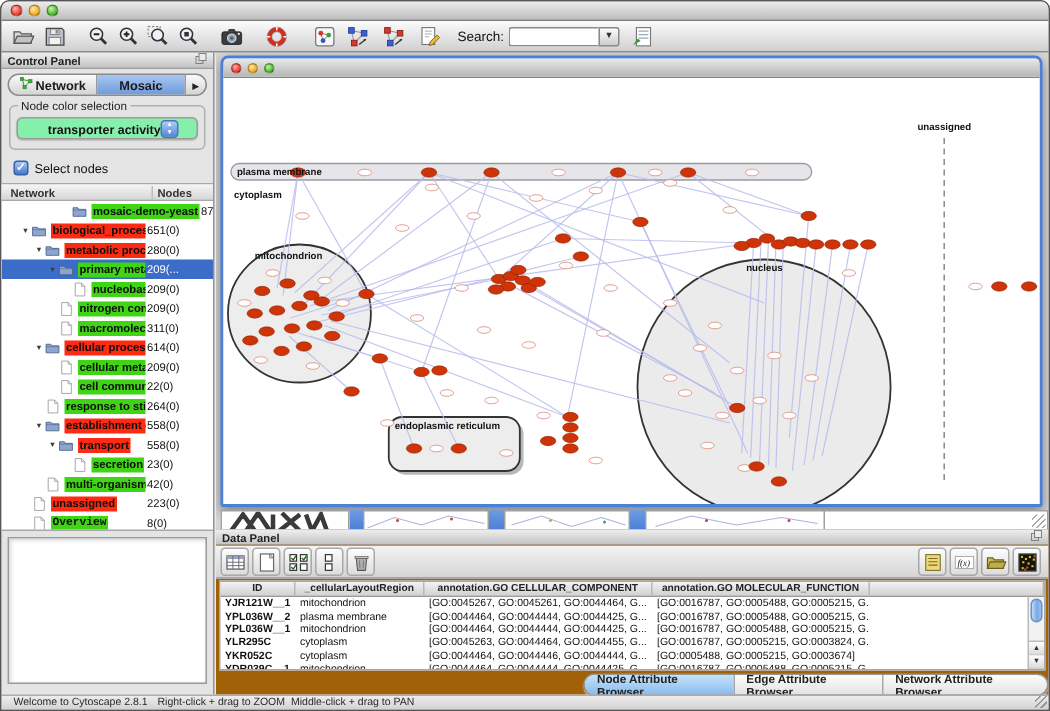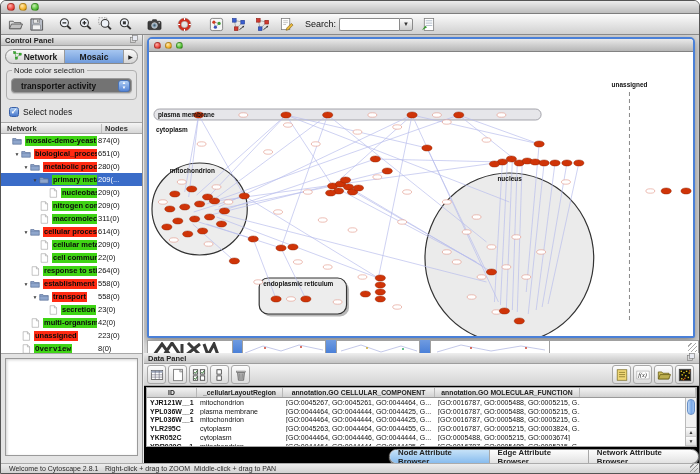--- a/index.html
+++ b/index.html
@@ -25,21 +25,21 @@
 .control-panel{position:absolute;top:34px;left:0;width:142px;bottom:10px;background:#e4e4e4;border-right:1px solid #949494;display:flex;flex-direction:column;z-index:20}
 .panel-head{height:11px;flex:none;background:linear-gradient(#efefef,#c3c3c3);border-bottom:1px solid #9e9e9e;display:flex;align-items:center;justify-content:space-between;padding:0 4px;font-size:7.5px;font-weight:bold;color:#222}
 .panel-head svg{width:8px;height:8px}
 .cp-tabs{display:flex;margin:3px 4px 2px;height:15px;flex:none;border:1px solid#8a8a8a;border-radius:8px;overflow:hidden;background:linear-gradient(#fafafa,#d4d4d4)}
 .cp-tab{flex:1;display:flex;align-items:center;justify-content:center;gap:2px;font-size:8.5px;font-weight:bold;color:#1b1b1b;border-right:1px solid #9a9a9a}
 .cp-tab svg{width:9px;height:9px}
 .cp-tab.active{background:linear-gradient(#a6c6f0,#6f9bdc)}
 .cp-tab-arrow{width:13px;display:flex;align-items:center;justify-content:center;font-size:6px;color:#222}
 .groupbox{margin:4px 5px 2px;border:1px solid #b0b0b0;border-radius:4px;padding:7px 4px 6px;position:relative;flex:none}
 .groupbox-title{position:absolute;top:-5px;left:5px;background:#e4e4e4;padding:0 2px;font-size:7.8px;color:#222}
-.combo{height:15px;background:#737373;border:1px solid #9a9a9a;border-radius:4px;display:flex;align-items:center;justify-content:space-between;font-size:8.3px;font-weight:bold;padding-left:9px;color:#111;box-shadow:0 1px 1px rgba(0,0,0,.15)}
+.combo{height:15px;background:#86efac;border:1px solid #9a9a9a;border-radius:4px;display:flex;align-items:center;justify-content:center;font-size:8.3px;font-weight:bold;padding-left:9px;color:#111;box-shadow:0 1px 1px rgba(0,0,0,.15)}
 .combo-btn{width:12px;height:12px;margin-right:1px;border-radius:3px;background:linear-gradient(#aecdf4,#5585d6);color:#fff;font-size:4.5px;line-height:4.5px;display:flex;flex-direction:column;align-items:center;justify-content:center;border:1px solid #4a74b8}
 .cbx-row{display:flex;align-items:center;gap:4px;margin:5px 8px 3px;font-size:8.5px;color:#111;flex:none}
 .cbx{width:10px;height:10px;border-radius:2.5px;background:linear-gradient(#a6c8f2,#4878cc);border:1px solid #3860a8;color:#fff;font-size:8px;line-height:8px;text-align:center;font-weight:bold}
 .tree-wrap{flex:none;height:232px;display:flex;flex-direction:column;background:#fff;border-top:1px solid #a8a8a8;border-bottom:1px solid #a8a8a8;margin-top:2px}
 .tree-head{display:flex;height:11px;flex:none;background:linear-gradient(#f5f5f5,#d6d6d6);border-bottom:1px solid #a8a8a8;font-size:7.5px;font-weight:bold;color:#333;align-items:center}
 .tree-head .c1{flex:1;padding-left:6px;border-right:1px solid #bdbdbd}
 .tree-head .c2{width:40px;padding-left:3px}
 .tree-rows{flex:1;overflow:hidden}
 .tree-row{height:13px;display:flex;align-items:center;font-size:7.5px;white-space:nowrap;position:relative}
 .tree-row.sel{background:#3a6cc8}
@@ -59,21 +59,21 @@
 .net-titlebar .lights{margin-left:5px}
 .net-titlebar .light{width:7px;height:7px}
 .net-title{position:absolute;left:0;right:0;text-align:center;font-size:8px;font-weight:bold;color:#222}
 .net-canvas{flex:1;position:relative;background:#fff;overflow:hidden}
 #net-svg{width:100%;height:100%;display:block}
 .mdi-strip{position:absolute;left:0;right:0;bottom:0;height:13px;display:flex;align-items:stretch}
 .frag{background:#fff;border:1px solid #a0a0a0;border-bottom:none;position:relative;overflow:hidden}
 .blue-bar{background:linear-gradient(#6f9be0,#4a80d8);flex:none}
 .grip{position:absolute;right:1px;bottom:1px;width:9px;height:9px;background:repeating-linear-gradient(135deg,transparent 0 2px,#aaa 2px 3px)}
 
-.data-panel{position:absolute;left:143px;top:352px;right:0;bottom:10px;background:#000000;display:flex;flex-direction:column;z-index:20}
+.data-panel{position:absolute;left:143px;top:352px;right:0;bottom:10px;background:#a16207;display:flex;flex-direction:column;z-index:20}
 .dp-toolbar{height:22px;flex:none;display:flex;align-items:center;padding:0 3px;background:linear-gradient(#f3f3f3,#d4d4d4);border-bottom:1px solid #ababab}
 .dp-btn{width:19px;height:19px;border:1px solid #a8a8a8;border-radius:3px;background:linear-gradient(#fdfdfd,#dcdcdc);margin-right:2px;display:flex;align-items:center;justify-content:center;flex:none}
 .dp-btn svg{width:14px;height:14px}
 .dp-spacer{flex:1}
 .dp-table{flex:1;display:flex;flex-direction:column;background:#fff;border:1px solid #a8a8a8;margin:1px 2px 0;position:relative;overflow:hidden}
 .tbl-head{display:flex;height:10px;flex:none;background:linear-gradient(#f2f2f2,#d2d2d2);border-bottom:1px solid #9a9a9a;font-size:6.8px;font-weight:bold;color:#222}
 .th{border-right:1px solid #b8b8b8;display:flex;align-items:center;justify-content:center;overflow:hidden;white-space:nowrap}
 .tbl-rows{flex:1;overflow:hidden;padding-right:11px}
 .tbl-row{display:flex;height:8.8px;font-size:7px;color:#111;align-items:center;white-space:nowrap}
 .td{overflow:hidden;padding-left:3px;flex:none}
@@ -252,21 +252,21 @@
     <div class="cbx-row">
       <div class="cbx">✓</div>
       <span>Select nodes</span>
     </div>
     <div class="tree-wrap">
       <div class="tree-head">
         <div class="c1">Network</div>
         <div class="c2">Nodes</div>
       </div>
       <div class="tree-rows">
-          <div class="tree-row" style="padding-left: 3px;">
+          <div class="tree-row" style="padding-left: 3px; margin-left: 36px;">
             <span class="tri"></span>
             <span class="ticon">
               <svg viewBox="0 0 14 12">
                 <path d="M1 2.5h4.5l1 1.5H13v6.5H1z" fill="#8fa6cc" stroke="#4a608c" stroke-width="0.8"></path>
                 <path d="M1 4.8h12" stroke="#4a608c" stroke-width="0.5"></path>
               </svg>
             </span>
             <span class="chip g" style="max-width: 72px;">mosaic-demo-yeast</span>
             <span class="cnt">874(0)</span>
           </div>

